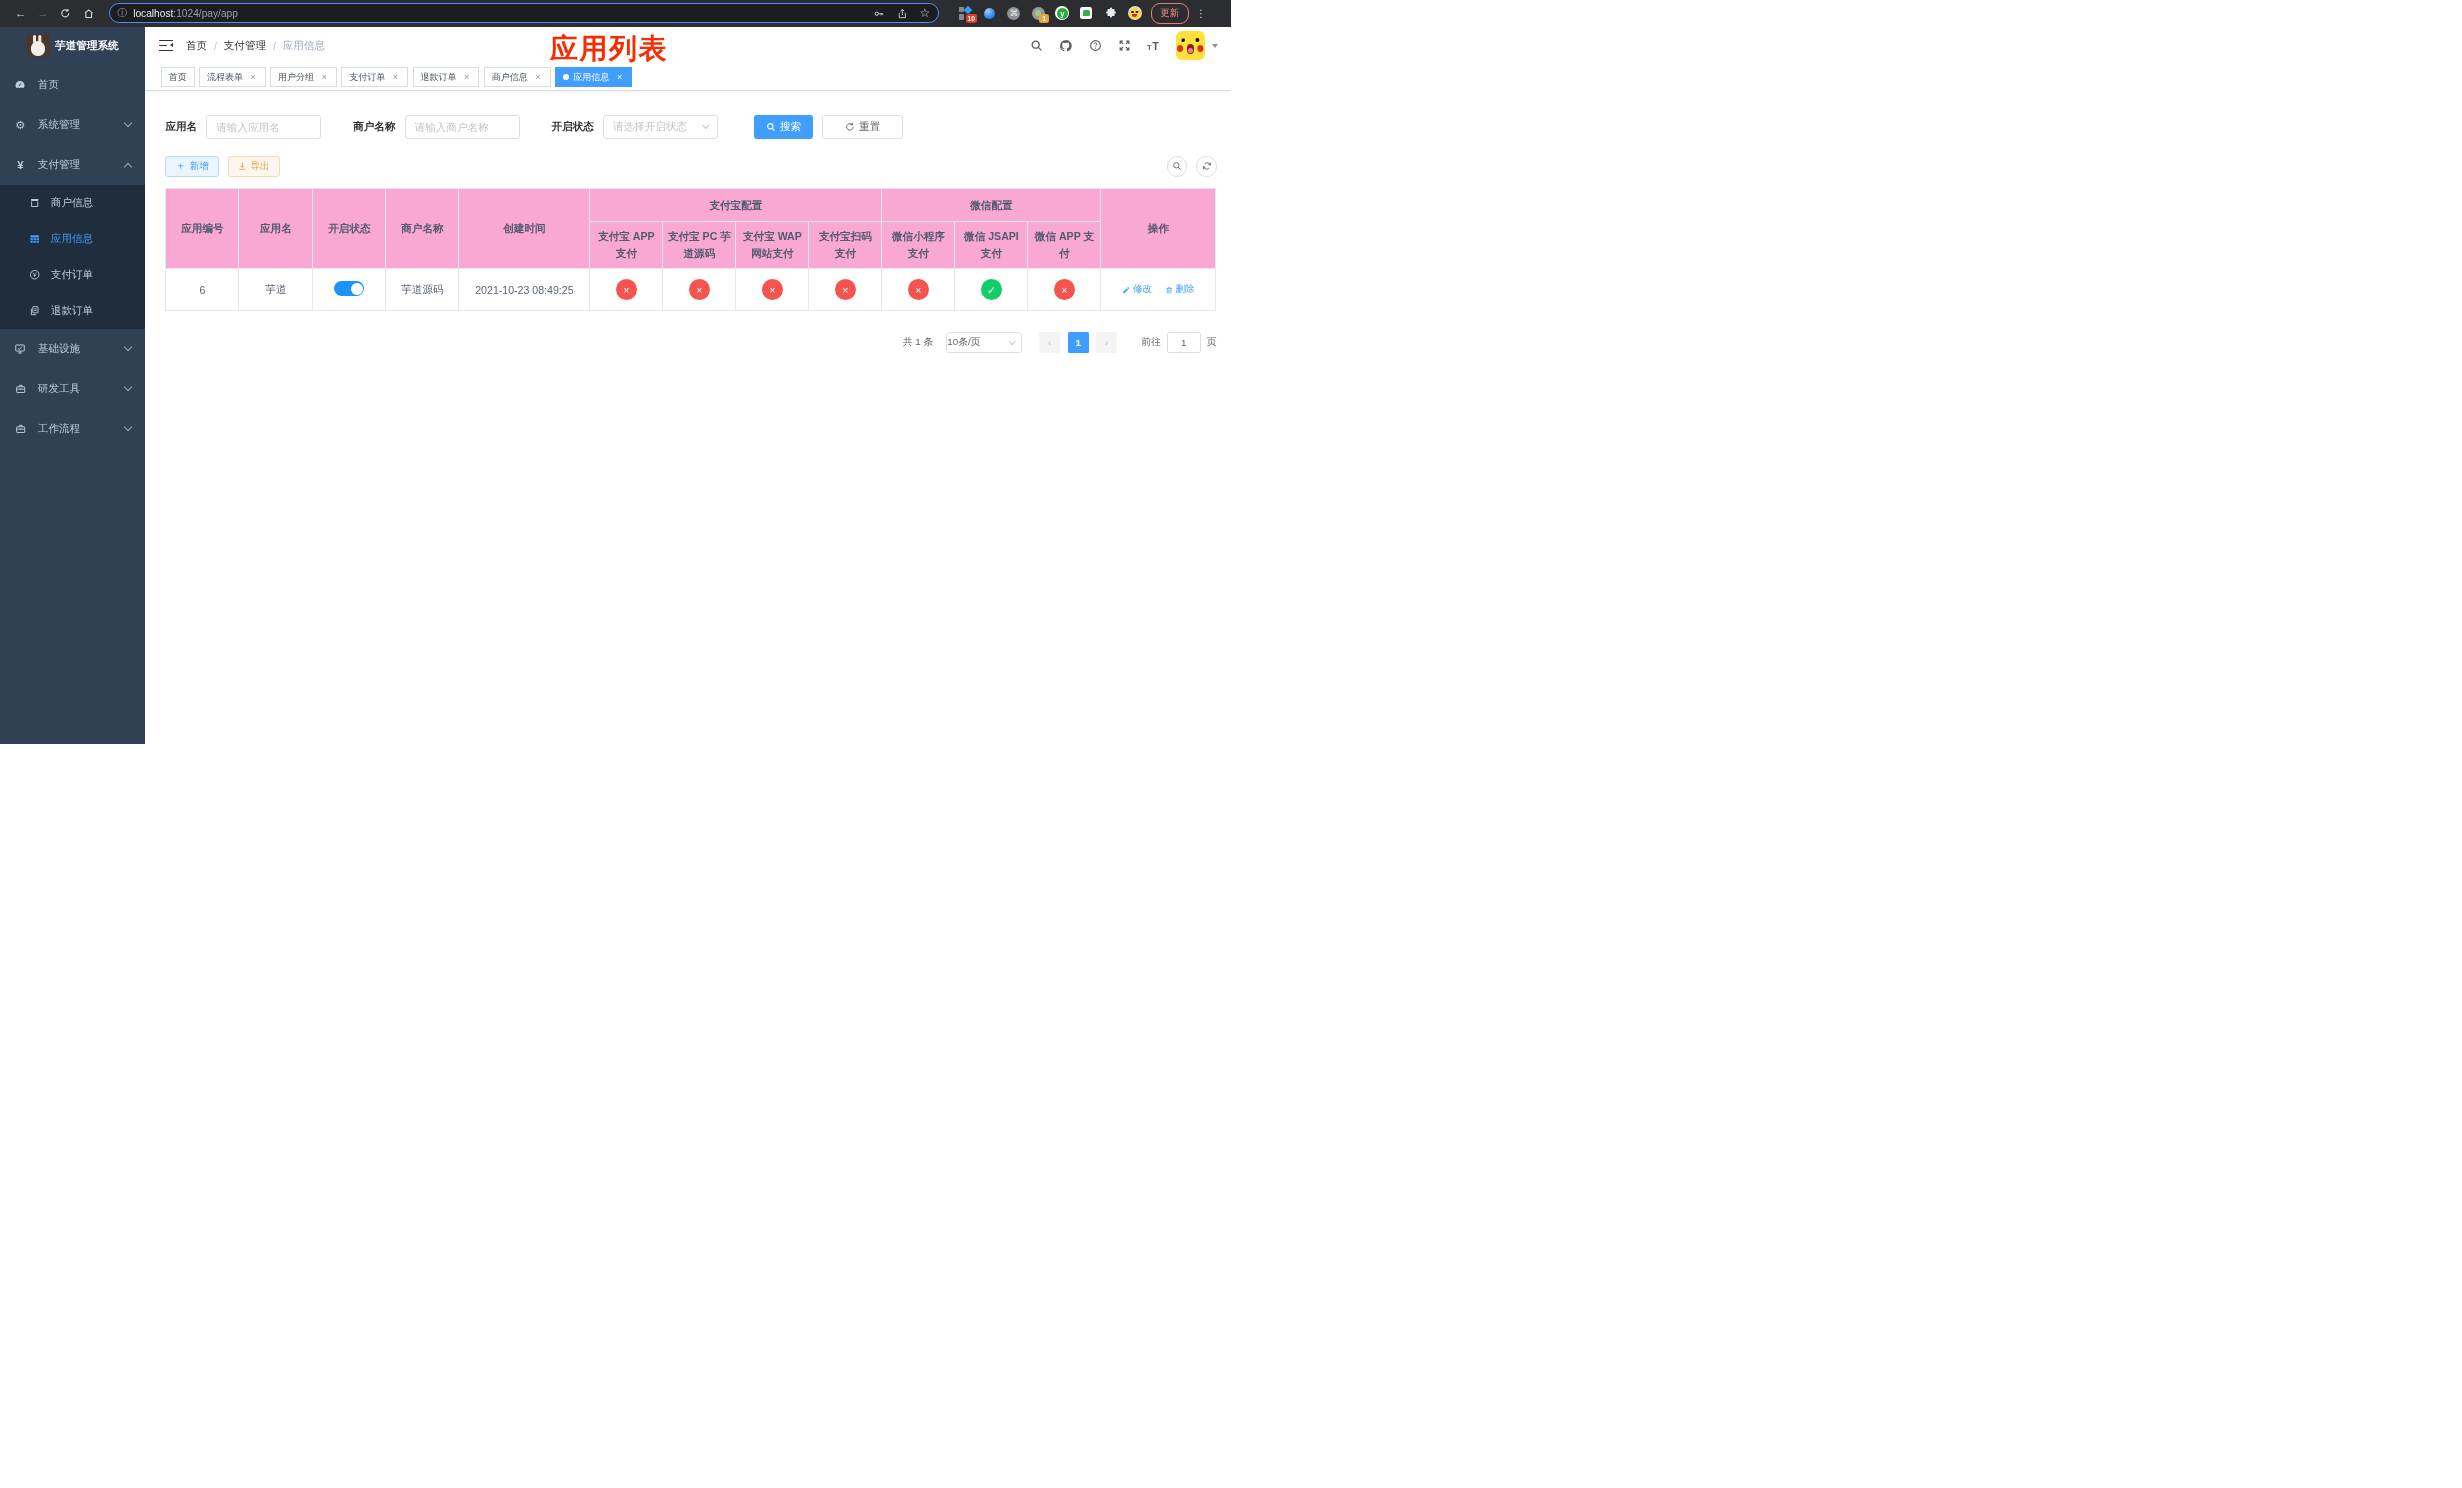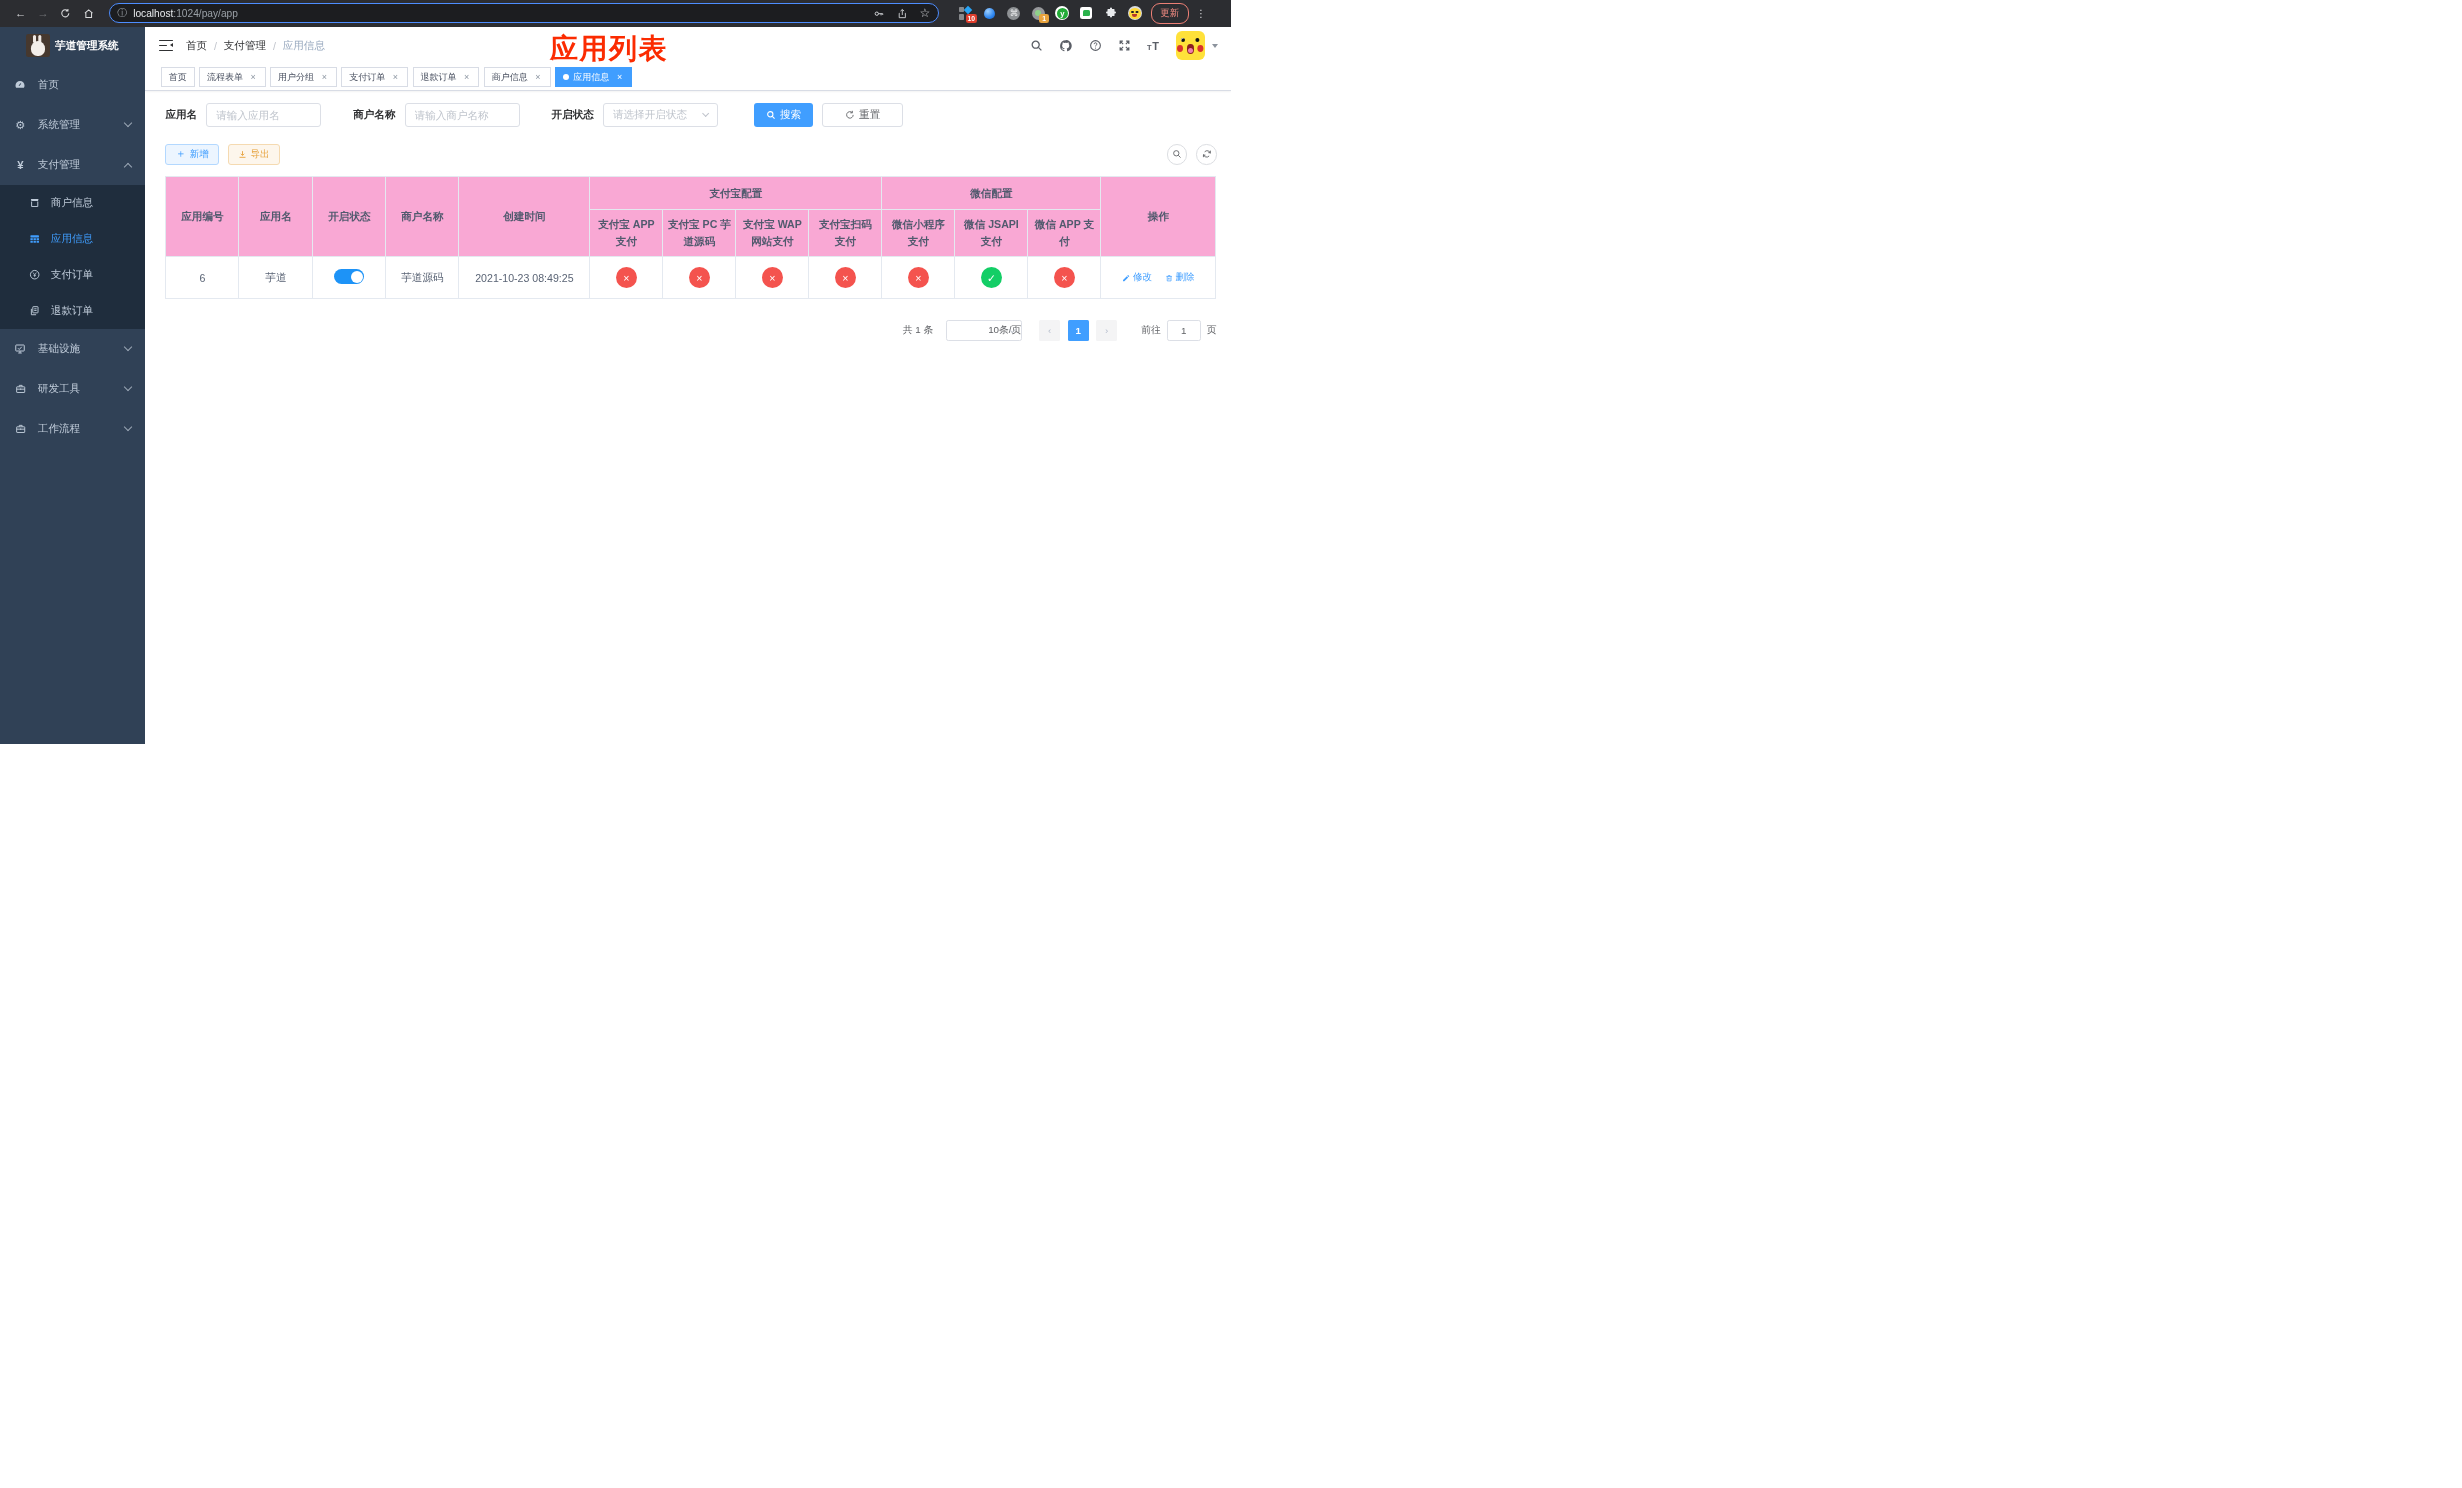--- a/index.html
+++ b/index.html
@@ -102,21 +102,21 @@
 
   .tags { height:26px; background:#fff; border-bottom:0.8px solid #d8dce5; box-shadow:0 0.8px 2.3px rgba(0,0,0,.08);
     display:flex; align-items:center; padding-left:16px; position:relative; }
   .tag { height:19.7px; margin-right:4.5px; padding:0 6.8px; border:0.8px solid #d8dce5; background:#fff; color:#495060;
     font-size:9px; display:flex; align-items:center; cursor:pointer; }
   .tag .x { margin-left:5.3px; color:#8e97a3; font-size:9px; width:9.8px; text-align:center; }
   .tag.active { background:#409eff; border-color:#409eff; color:#fff; }
   .tag.active .dot { width:6px; height:6px; border-radius:50%; background:#fff; margin-right:4.5px; }
   .tag.active .x { color:#fff; }
 
-  .app-main { padding:12px 14.4px 0 20.4px; }
+  .app-main { padding:12px 14.4px 0 20.4px;margin-top:12px; }
   .filters { display:flex; align-items:center; height:24px; font-size:10.6px; color:#303133; }
   .f-label { font-weight:700; margin-right:9px; white-space:nowrap; }
   .f-input { width:115px; height:24px; border:0.8px solid #dcdfe6; border-radius:3px; padding:0 9px; font-size:10.6px;
     color:#606266; background:#fff; outline:none; }
   .f-input::placeholder { color:#bfc4cc; }
   .f-sel { width:115px; height:24px; border:0.8px solid #dcdfe6; border-radius:3px; padding:0 19.7px 0 9px; font-size:10.6px;
     color:#bfc4cc; background:#fff; display:flex; align-items:center; position:relative; }
   .f-sel .sc { position:absolute; right:8.3px; top:9px; width:5.3px; height:5.3px; border-right:0.9px solid #c0c4cc;
     border-bottom:0.9px solid #c0c4cc; transform:rotate(45deg); margin-top:-1.5px; }
   .gap42 { margin-right:32px; } .gap48 { margin-right:36px; }
@@ -148,21 +148,21 @@
   .status-dot.no { background:#f4534e; }
   .status-dot.ok { background:#13ce66; }
   .op-link { color:#409eff; font-size:9.5px; display:inline-flex; align-items:center; cursor:pointer; }
   .op-link + .op-link { margin-left:9.8px; }
   .op-link svg { margin-right:2.3px; }
 
   
   .pager { margin-top:20.4px; display:flex; align-items:center; justify-content:flex-end; font-size:9.8px; color:#606266; }
   .pg-total { margin-right:13px; }
   .pg-size { width:76px; height:21px; border:0.8px solid #dcdfe6; border-radius:2.3px; display:flex; align-items:center;
-    justify-content:flex-end; position:relative; color:#606266; margin-right:16.7px; cursor:pointer; }
+    justify-content:flex-start; position:relative; color:#606266; margin-right:16.7px; cursor:pointer; }
   .pg-size .sc { position:absolute; right:6.8px; top:8.3px; width:4.5px; height:4.5px; border-right:0.9px solid #c0c4cc;
     border-bottom:0.9px solid #c0c4cc; transform:rotate(45deg); margin-top:-1.5px; }
   .pg-btn { width:21px; height:21px; border-radius:1.5px; background:#f4f4f5; color:#b4bccc; font-size:9.8px;
     display:flex; align-items:center; justify-content:center; cursor:pointer; }
   .pg-cur { width:21px; height:21px; border-radius:1.5px; background:#409eff; color:#fff; font-weight:700;
     display:flex; align-items:center; justify-content:center; margin:0 7.6px; cursor:pointer; }
   .pg-next { margin-right:24px; }
   .pg-goto { margin-right:6px; }
   .pg-input { width:34px; height:21px; border:0.8px solid #dcdfe6; border-radius:2.3px; text-align:center; font-size:9.8px;
     color:#606266; margin-right:6px; outline:none; }

